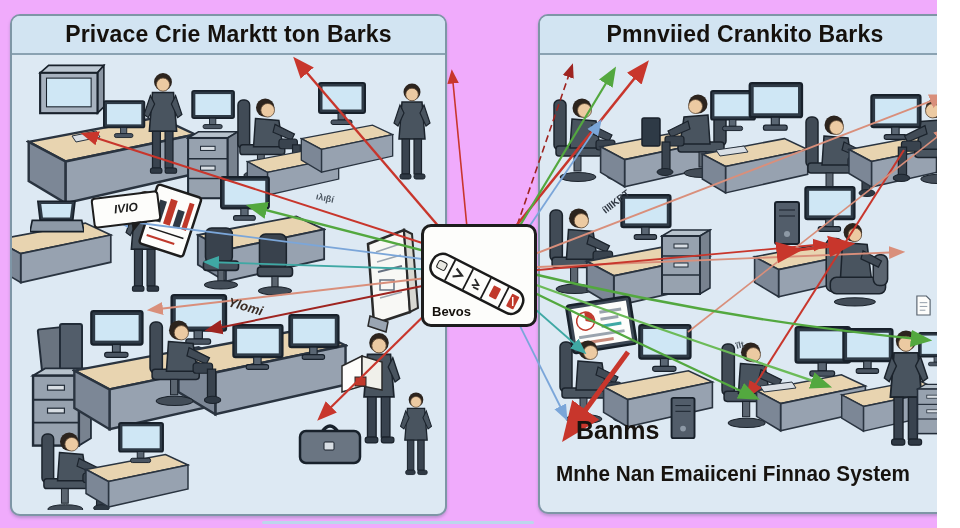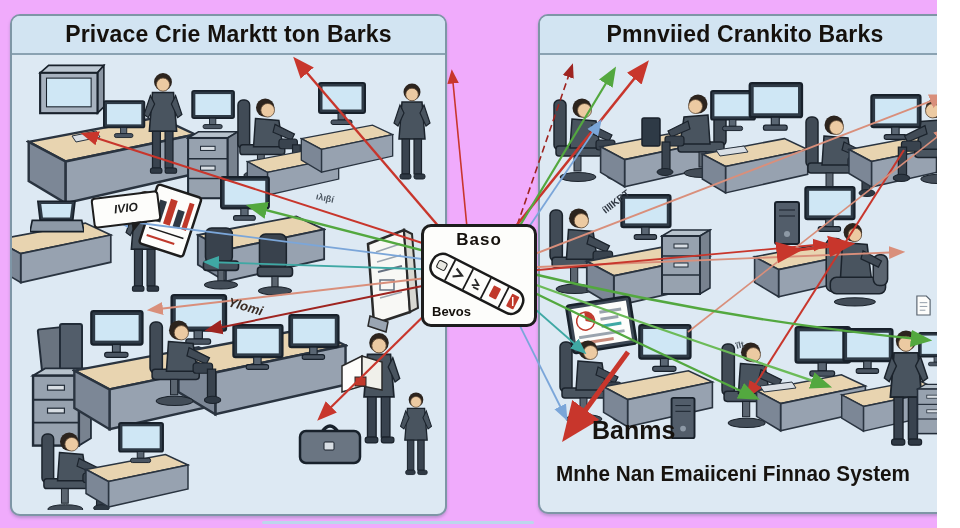--- a/index.html
+++ b/index.html
@@ -17,21 +17,21 @@
           border-radius:4px;transform:rotate(-7deg);text-align:center;line-height:25px;
           font-size:12px;font-weight:bold;font-style:italic;color:#1d1d1d;}
   .bubble::after{content:"";position:absolute;left:36px;bottom:-10px;width:0;height:0;
           border-left:10px solid #1d1d1d;border-bottom:10px solid transparent;}
   .lbl-ylomi{left:228px;top:299px;transform:rotate(16deg);font-size:13px;font-weight:bold;
           font-style:italic;color:#3a2c24;}
   .tiny{font-size:9px;font-weight:bold;color:#4a5560;}
   .tiny-l{left:316px;top:193px;transform:rotate(12deg);}
   .tiny-r1{left:600px;top:196px;transform:rotate(-38deg);font-size:10px;color:#2f3742;}
   .tiny-r2{left:736px;top:340px;transform:rotate(-14deg);}
-  .lbl-banms{left:592px;top:416px;font-size:25px;font-weight:bold;color:#17130f;}
+  .lbl-banms{left:576px;top:416px;font-size:25px;font-weight:bold;color:#17130f;}
   .caption{left:556px;top:461px;font-size:22px;font-weight:bold;color:#17130f;
            transform:scaleX(.94);transform-origin:left;white-space:nowrap;}
   .center-box{position:absolute;left:421px;top:224px;width:110px;height:97px;background:#fdfdfb;
            border:3px solid #1d1d1d;border-radius:10px;z-index:4;}
   .center-box .t{position:absolute;top:3px;left:0;right:0;text-align:center;font-size:17px;
            font-weight:bold;letter-spacing:1px;color:#14100c;}
   .center-box .b{position:absolute;left:8px;bottom:5px;font-size:13px;font-weight:bold;color:#14100c;}
   .remote-layer{position:absolute;left:424px;top:238px;z-index:5;overflow:visible;}
   .underline{position:absolute;left:262px;top:521px;width:272px;height:3px;background:#bcd6ec;
            border-radius:2px;z-index:1;}
@@ -366,17 +366,16 @@
 
   <div class="overlay bubble">IVIO</div>
   <div class="overlay lbl-ylomi">Ylomi</div>
   <div class="overlay tiny tiny-l">ıλıβí</div>
   <div class="overlay tiny tiny-r1">íIIIKBT</div>
   <div class="overlay tiny tiny-r2">ĩlt</div>
   <div class="overlay lbl-banms">Banms</div>
   <div class="overlay caption">Mnhe Nan Emaiiceni Finnao System</div>
 
   <div class="center-box">
-    <div class="t">Baso</div>
     <div class="b">Bevos</div>
   </div>
 
 </div>
 
 </body></html>

